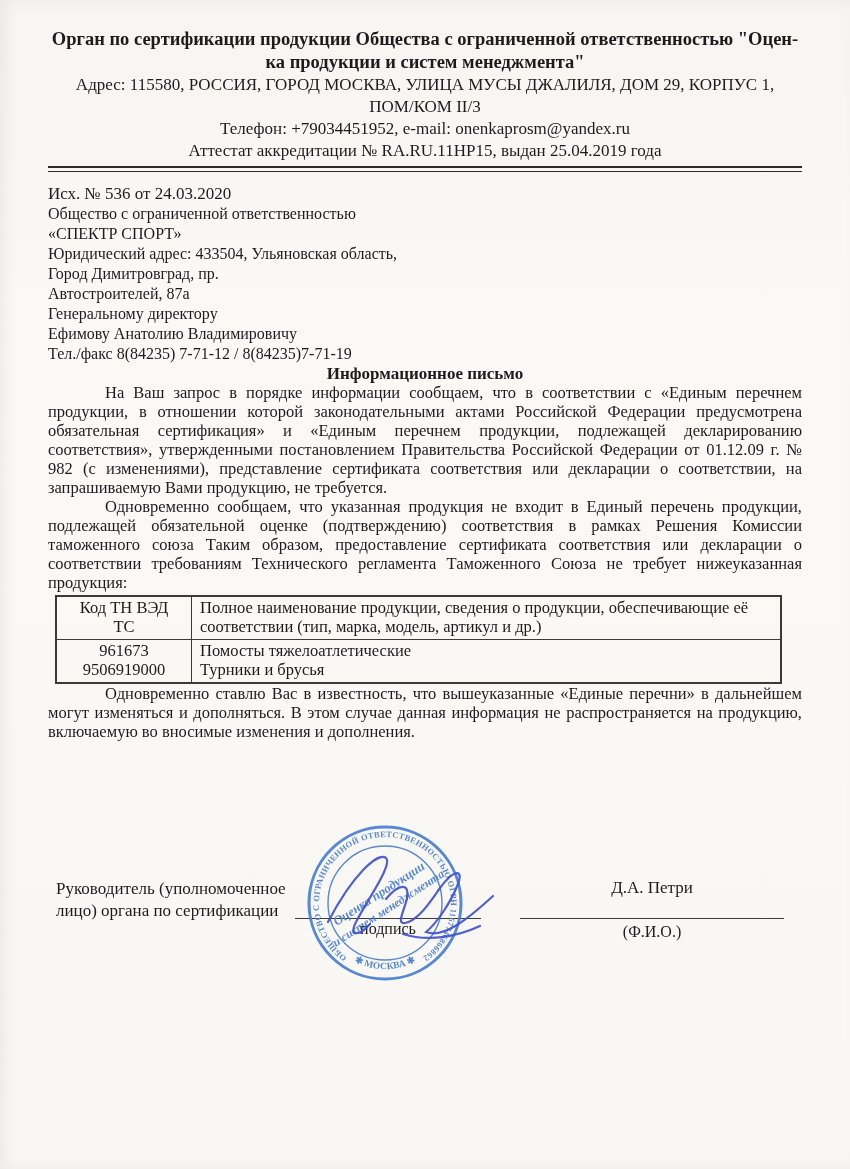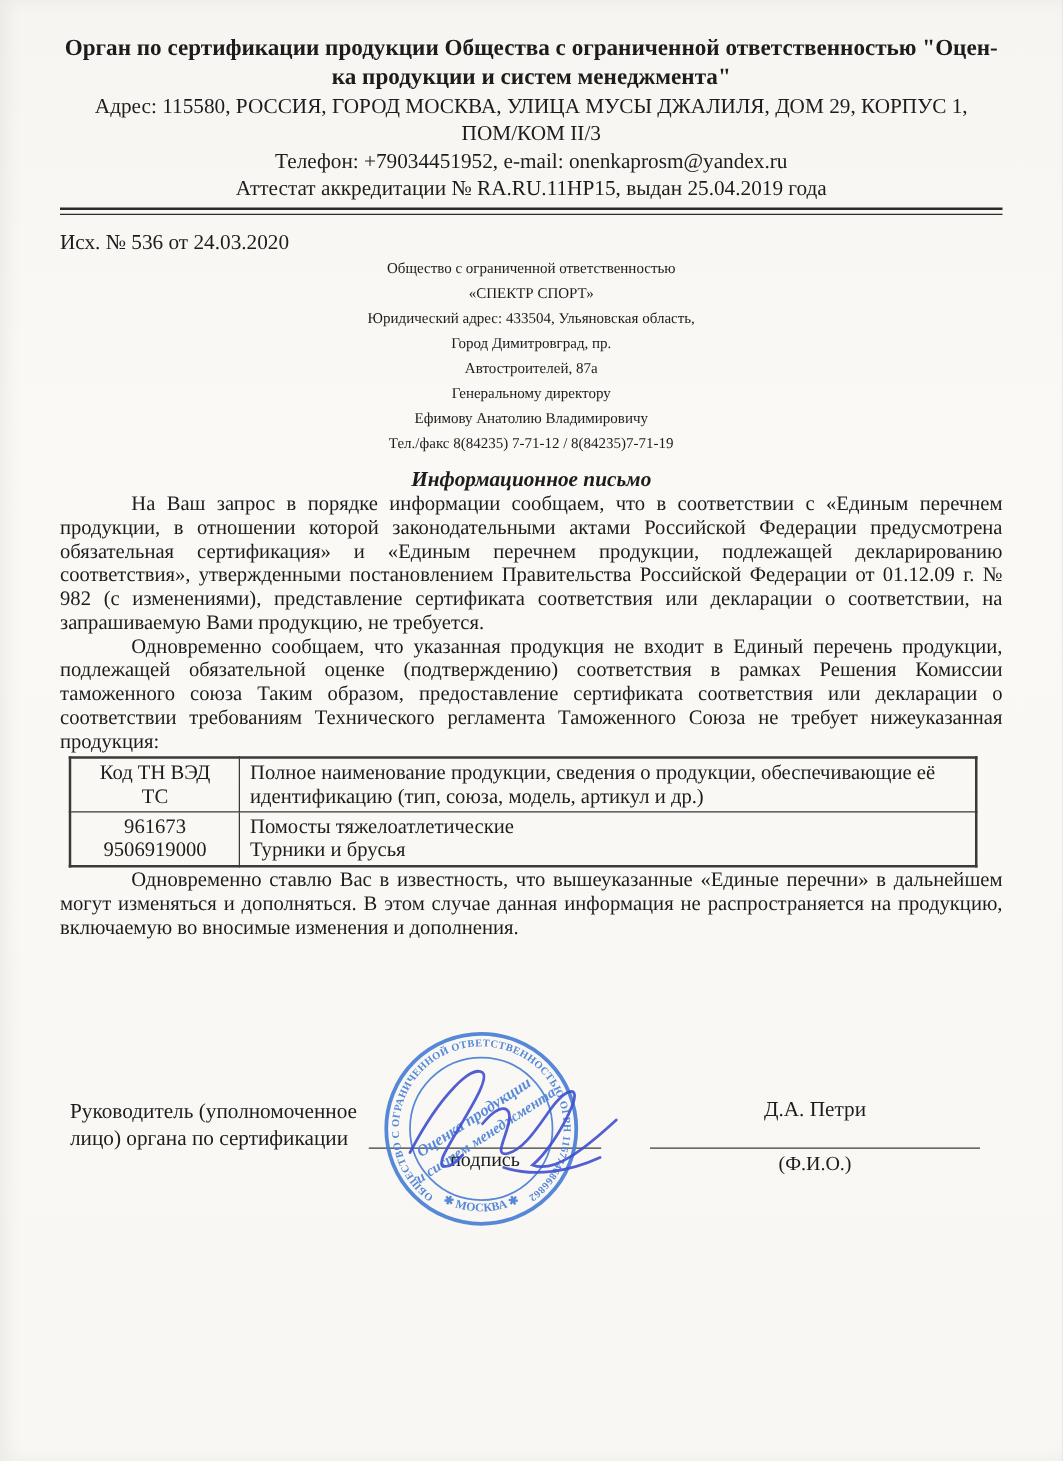--- a/index.html
+++ b/index.html
@@ -16,22 +16,22 @@
   .content{margin:0 48px;}
   .letterhead{padding-top:28px;text-align:center;}
   .org-title{font-weight:bold;font-size:18.5px;line-height:23px;}
   .lh-line{font-size:17px;line-height:22px;}
   .double-rule{
     margin-top:4px;height:3px;
     border-top:2px solid #2b2b2b;
     border-bottom:1.6px solid #2b2b2b;
   }
   .ref-row{margin-top:12px;font-size:17px;line-height:19px;}
-  .recipient{margin-top:1px;text-align:center;font-size:12px;line-height:20px;}
-  .letter-title{text-align:center;font-weight:bold;font-size:17px;line-height:19px;margin-top:10px;font-style:italic;}
+  .recipient{margin-top:1px;text-align:left;font-size:16px;line-height:20px;}
+  .letter-title{text-align:center;font-weight:bold;font-size:17px;line-height:19px;margin-top:0;}
   .body-par{margin:0;font-size:16.5px;line-height:19px;text-align:justify;text-indent:57px;}
   .gap-top{margin-top:34px;}
   table.product{
     border-collapse:collapse;margin:3px 0 0 7px;width:727px;
     font-size:16.5px;line-height:19px;
   }
   table.product td{
     border:1.6px solid #3a3a3a;padding:1px 8px 3px;vertical-align:top;
     white-space:pre-line;
   }
@@ -85,21 +85,21 @@
 
     <p class="body-par">На Ваш запрос в порядке информации сообщаем, что в соответствии с «Единым перечнем продукции, в отношении которой законодательными актами Российской Федерации предусмотрена обязательная сертификация» и «Единым перечнем продукции, подлежащей декларированию соответствия», утвержденными постановлением Правительства Российской Федерации от 01.12.09 г. № 982 (с изменениями), представление сертификата соответствия или декларации о соответствии, на запрашиваемую Вами продукцию, не требуется.</p>
     <p class="body-par">Одновременно сообщаем, что указанная продукция не входит в Единый перечень продукции, подлежащей обязательной оценке (подтверждению) соответствия в рамках Решения Комиссии таможенного союза Таким образом, предоставление сертификата соответствия или декларации о соответствии требованиям Технического регламента Таможенного Союза не требует нижеуказанная продукция:</p>
 
     <table class="product">
       <tbody>
         <tr>
           <td class="code-col">Код ТН ВЭД
 ТС</td>
           <td>Полное наименование продукции, сведения о продукции, обеспечивающие её
-идентификацию (тип, союза, модель, артикул и др.)</td>
+соответствии (тип, марка, модель, артикул и др.)</td>
         </tr>
         <tr>
           <td class="code-col">961673
 9506919000</td>
           <td>Помосты тяжелоатлетические
 Турники и брусья</td>
         </tr>
       </tbody>
     </table>
 

